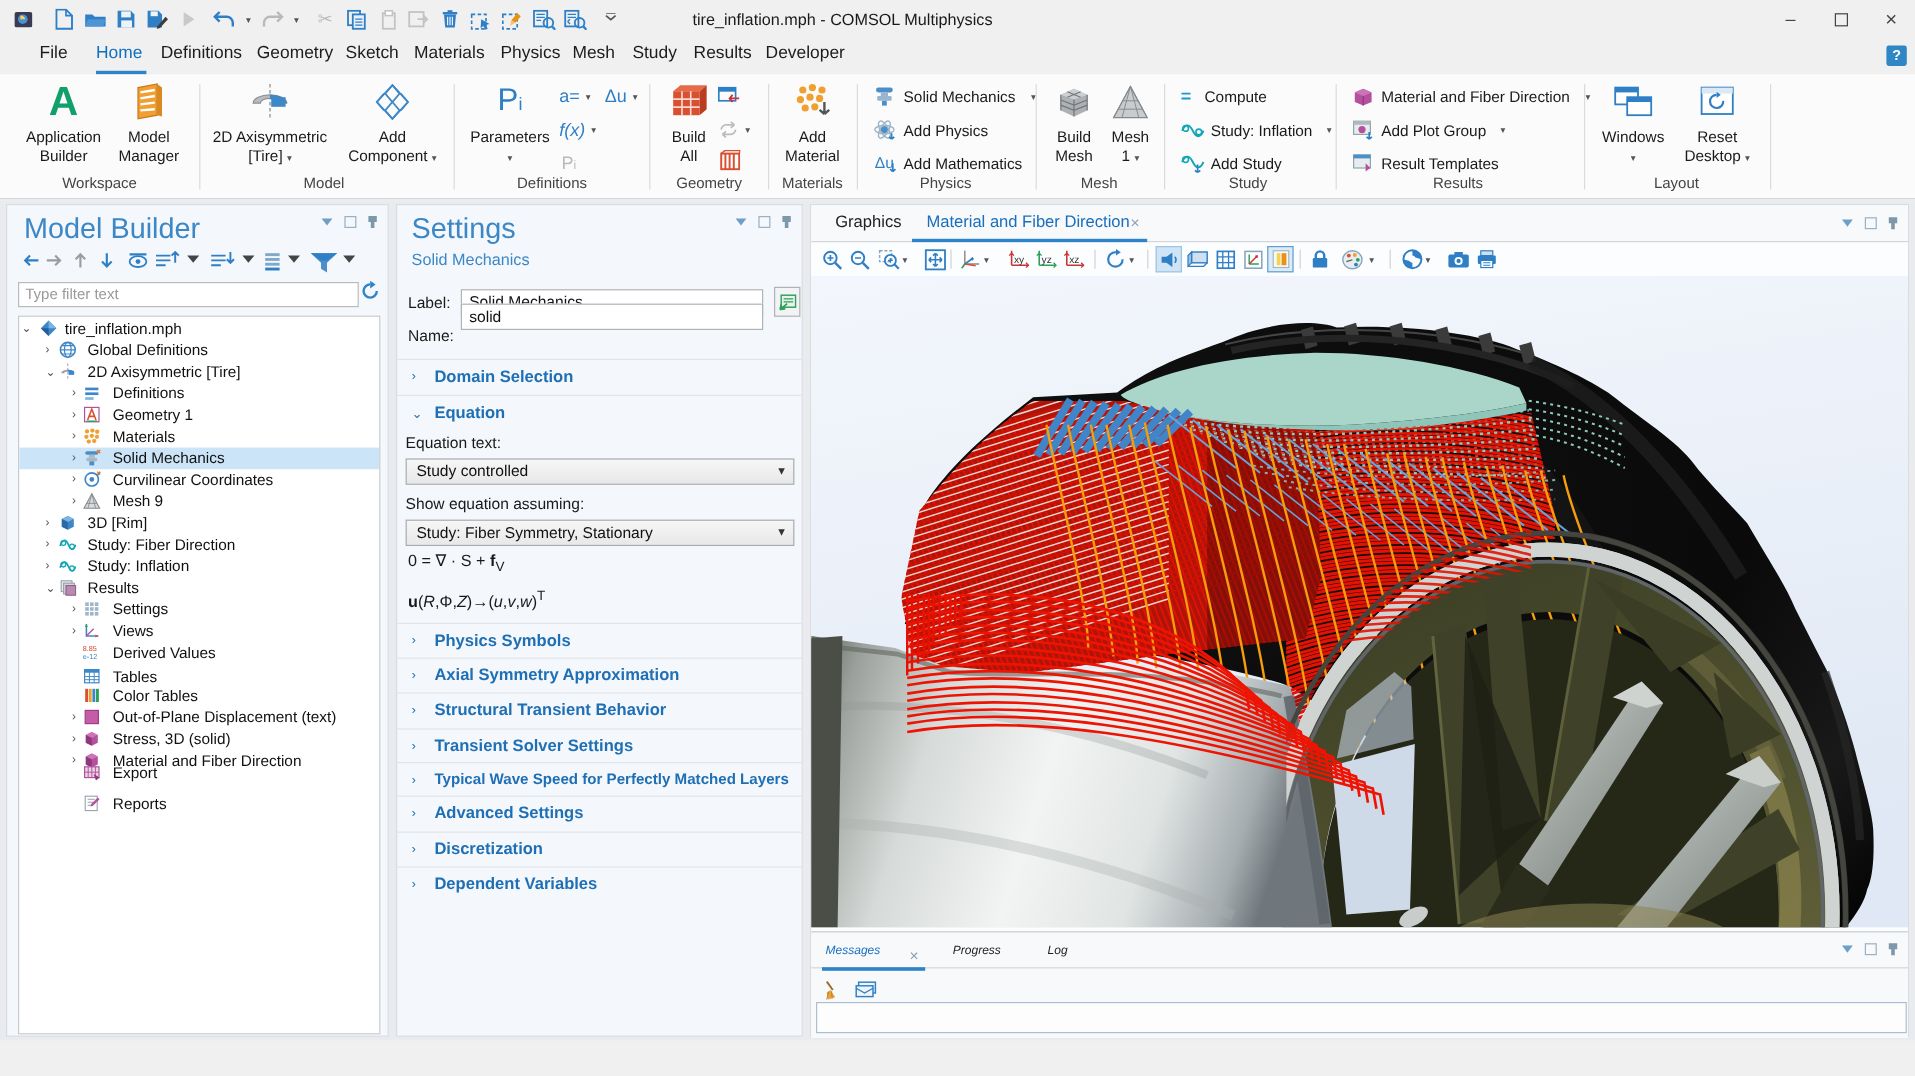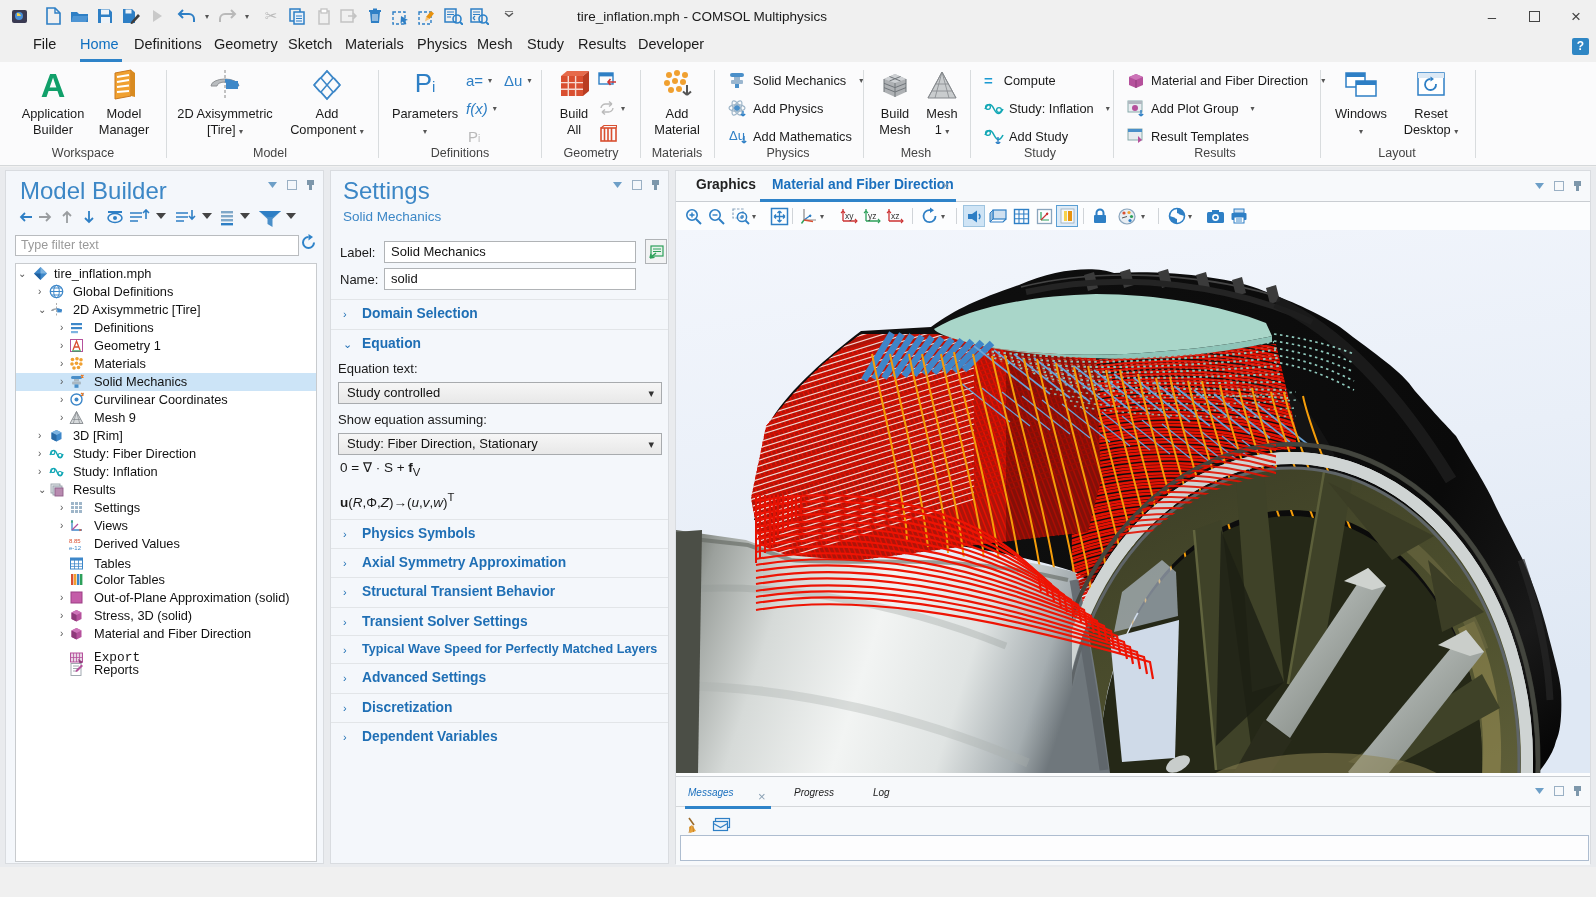--- a/index.html
+++ b/index.html
@@ -49,21 +49,21 @@
 #set-sub { position:absolute; left:12px; top:38px; font-size:13.5px; color:#3c87c6; }
 .form-label { position:absolute; font-size:13px; color:#1a1a1a; }
 .tbox { position:absolute; background:#fff; border:1px solid #b0b3b6; font-size:13px; color:#111; padding-left:6px; line-height:20px; height:22px; }
 .sec { position:absolute; left:0; width:337px; height:29px; border-top:1px solid #e2e5e8; }
 .sec .chev { position:absolute; left:12px; top:8px; color:#1f6fb5; font-size:11px; }
 .sec .stitle { position:absolute; left:31px; top:6px; color:#1f6fb5; font-size:13.8px; font-weight:bold; white-space:nowrap; }
 .combo { position:absolute; height:22px; background:linear-gradient(#f6f6f6,#e8e8e8); border:1px solid #a8abae; font-size:13px; color:#111; line-height:20px; padding-left:8px; }
 .combo:after { content:"▾"; position:absolute; right:7px; top:0px; color:#333; font-size:11px; }
 
 #gfx-tabs { position:absolute; left:0; top:0; width:914px; height:31px; border-bottom:1px solid #c9cdd2; background:#f7f9fb; }
-.gtab { position:absolute; top:6px; font-size:13.8px; color:#222;font-weight:bold; }
+.gtab { position:absolute; top:6px; font-size:13.8px; color:#222; }
 .gtab.active { color:#1a6fbd; }
 #gfx-underline { position:absolute; left:84px; top:28px; width:196px; height:3px; background:#2e83c9; }
 #gfx-toolbar { position:absolute; left:0; top:31px; width:914px; height:28px; background:#fcfdfe; }
 .gico { position:absolute; top:3px; width:22px; height:22px; display:flex; align-items:center; justify-content:center; }
 #gfx-canvas { position:absolute; left:0; top:59px; width:914px; height:543px; }
 
 #msg-panel { position:absolute; left:0; top:605px; width:914px; height:89px; background:#f7f9fb; border-top:1px solid #c9cdd2; }
 #msg-tabs { height:30px; border-bottom:1px solid #d4d7da; position:relative; }
 .mtab { position:absolute; top:10px; font-size:10px; color:#222;font-style:italic; }
 #msg-underline { position:absolute; left:9px; top:29px; width:86px; height:3px; background:#2e83c9; }
@@ -655,41 +655,41 @@
               <rect x="11" y="2" width="2.4" height="11" fill="#2da05a"></rect>
             </svg>
             <span class="tlabel" style="left:78px;">Color Tables</span>
           </div>
         <div class="trow" style="top:325px;">
             <span class="tw" style="left:44px;">›</span>
             <svg class="ticon" style="left:53px;" viewBox="0 0 15 15">
               <rect x="2" y="2" width="11" height="11" fill="#c45ca8"></rect>
               <rect x="2" y="2" width="11" height="11" fill="none" stroke="#9c3f85" stroke-width="1"></rect>
             </svg>
-            <span class="tlabel" style="left:78px;">Out-of-Plane Approximation (solid)</span>
+            <span class="tlabel" style="left:78px;">Out-of-Plane Displacement (text)</span>
           </div>
         <div class="trow" style="top:343px;">
             <span class="tw" style="left:44px;">›</span>
             <svg class="ticon" style="left:53px;" viewBox="0 0 15 15">
               <path d="M2.5 4.5 L7.5 2 L12.5 4.5 V11 L7.5 13.5 L2.5 11 Z" fill="#b5519c"></path>
               <path d="M2.5 4.5 L7.5 7 L12.5 4.5 L7.5 2 Z" fill="#cd74b8"></path>
               <path d="M7.5 7 V13.5 L2.5 11 V4.5 Z" fill="#8e3a7a"></path>
             </svg>
             <span class="tlabel" style="left:78px;">Stress, 3D (solid)</span>
           </div>
         <div class="trow" style="top:361px;">
             <span class="tw" style="left:44px;">›</span>
             <svg class="ticon" style="left:53px;" viewBox="0 0 15 15">
               <path d="M2.5 4.5 L7.5 2 L12.5 4.5 V11 L7.5 13.5 L2.5 11 Z" fill="#b5519c"></path>
               <path d="M2.5 4.5 L7.5 7 L12.5 4.5 L7.5 2 Z" fill="#cd74b8"></path>
               <path d="M7.5 7 V13.5 L2.5 11 V4.5 Z" fill="#8e3a7a"></path>
             </svg>
             <span class="tlabel" style="left:78px;">Material and Fiber Direction</span>
           </div>
-        <div class="trow" style="top:385px;font-family:Liberation Mono, monospace;">
+        <div class="trow" style="top:371px;">
             <svg class="ticon" style="left:53px;" viewBox="0 0 15 15">
               <rect x="1.5" y="3" width="12" height="9" fill="#e8d5e4" stroke="#b5519c" stroke-width="1"></rect>
               <path d="M4.5 3 V12 M7.5 3 V12 M10.5 3 V12 M1.5 7.5 H13.5" stroke="#b5519c" stroke-width="0.8"></path>
               <path d="M9 9 L14 12 L11 14.5 Z" fill="#8e3a7a"></path>
             </svg>
             <span class="tlabel" style="left:78px;">Export</span>
           </div>
         <div class="trow" style="top:397px;">
             <svg class="ticon" style="left:53px;" viewBox="0 0 15 15">
               <rect x="2" y="1.5" width="10" height="12" fill="#fff" stroke="#98a0a8" stroke-width="0.9"></rect>
@@ -716,33 +716,33 @@
         <div class="form-label" style="left:9px;top:74px;">Label:</div>
         <div class="tbox" style="left:53px;top:70px;width:252px;">Solid Mechanics</div>
         <div style="position:absolute;left:314px;top:68px;width:22px;height:25px;border:1px solid #b0b3b6;background:#f2f3f4;display:flex;align-items:center;justify-content:center;">
             <svg width="15" height="14">
               <rect x="2" y="1" width="12" height="10" fill="#e9f3ec" stroke="#2da05a" stroke-width="1.2"></rect>
               <path d="M4 4 H12 M4 6.5 H12" stroke="#2da05a" stroke-width="1"></path>
               <path d="M1 13 L7 8 M1 13 L5.5 12.2 M1 13 L2 8.8" stroke="#2da05a" stroke-width="1.4"></path>
             </svg>
           </div>
         <div class="form-label" style="left:9px;top:101px;">Name:</div>
-        <div class="tbox" style="left:53px;top:97px;width:252px;">solid</div>
+        <div class="tbox" style="left:53px;top:82px;width:252px;">solid</div>
         <div class="sec" style="top:128px;">
             <span class="chev">›</span>
             <span class="stitle">Domain Selection</span>
           </div>
         <div class="sec" style="top:158px;">
             <span class="chev">⌄</span>
             <span class="stitle">Equation</span>
           </div>
         <div class="form-label" style="left:7px;top:190px;">Equation text:</div>
         <div class="combo" style="left:7px;top:211px;width:324px;">Study controlled</div>
         <div class="form-label" style="left:7px;top:241px;">Show equation assuming:</div>
-        <div class="combo" style="left:7px;top:262px;width:324px;">Study: Fiber Direction, Stationary</div>
+        <div class="combo" style="left:7px;top:262px;width:324px;">Study: Fiber Symmetry, Stationary</div>
         <div class="form-label" style="left:9px;top:288px;font-size:13.5px;">0 = ∇ · S + <b>f</b><sub>V</sub></div>
         <div class="form-label" style="left:9px;top:320px;font-size:13.5px;"><b>u</b>(<i>R</i>,Φ,<i>Z</i>)→(<i>u</i>,<i>v</i>,<i>w</i>)<sup>T</sup></div>
         <div class="sec" style="top:348px;">
             <span class="chev">›</span>
             <span class="stitle">Physics Symbols</span>
           </div>
         <div class="sec" style="top:377px;">
             <span class="chev">›</span>
             <span class="stitle">Axial Symmetry Approximation</span>
           </div>

